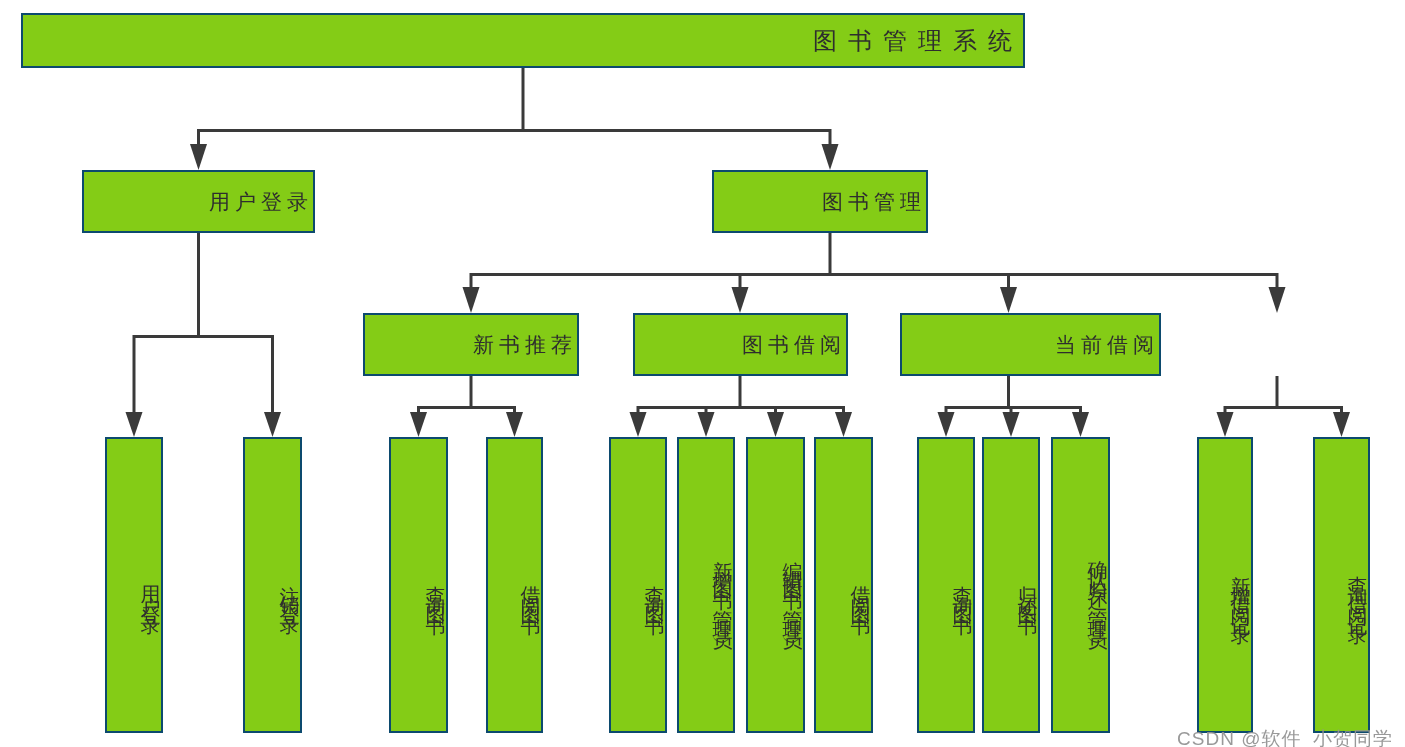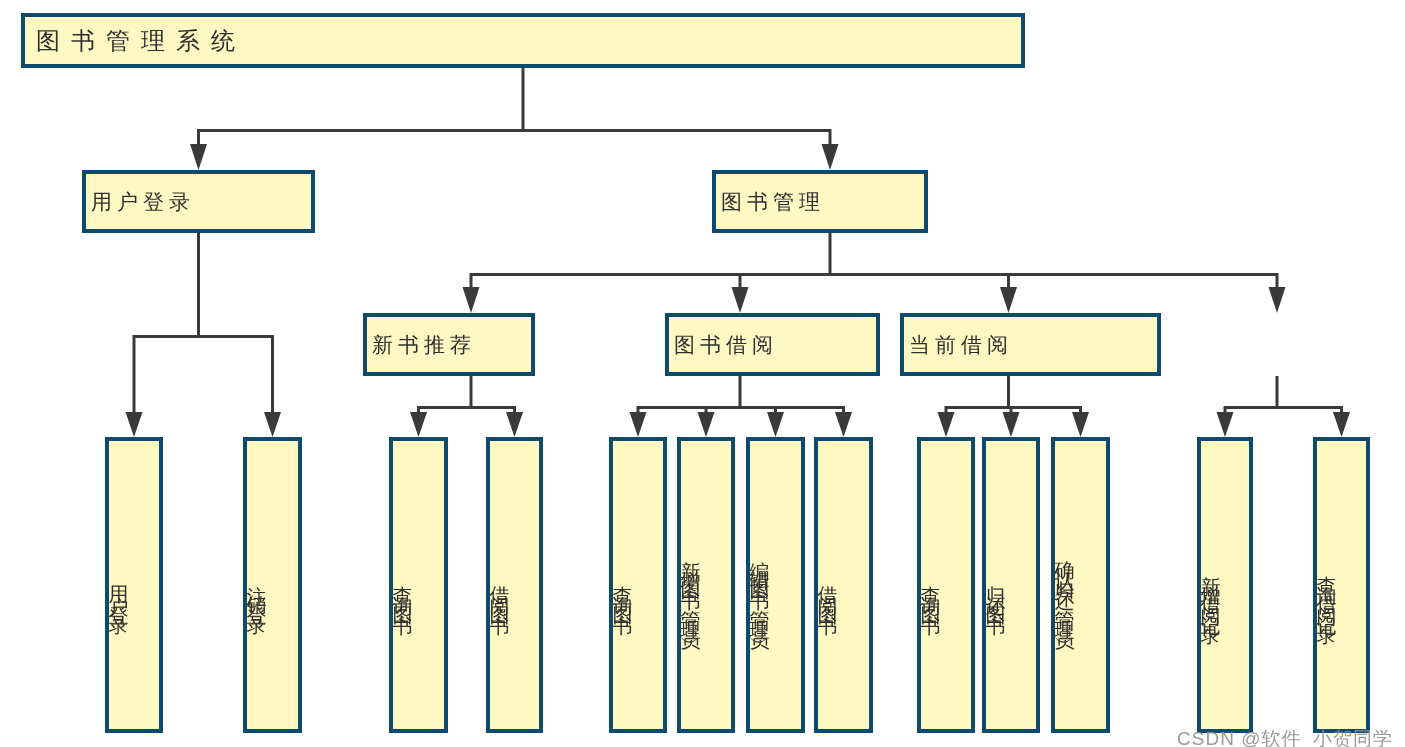--- a/index.html
+++ b/index.html
@@ -7,23 +7,23 @@
     position:relative;
     width:1405px;height:747px;
     background:#ffffff;
     font-family:"Liberation Sans", sans-serif;
     overflow:hidden;
   }
   #wires{position:absolute;left:0;top:0;width:1405px;height:747px;}
   .box{
     position:absolute;
     box-sizing:border-box;
-    background:#fef9c3;
-    border:4px solid #0c4a6e;
-    display:flex;align-items:center;justify-content:flex-start;
+    background:#84cc16;
+    border:2px solid #0c4a6e;
+    display:flex;align-items:center;justify-content:flex-end;
     color:#2e2e2e;
     z-index:2;
   }
   .hbox span{
     font-size:21px;letter-spacing:5px;padding-left:5px;white-space:nowrap;
   }
   .rootbox span{
     font-size:24px;letter-spacing:11px;padding-left:11px;white-space:nowrap;
   }
   .vbox span{
@@ -121,24 +121,24 @@
     <span>图书管理系统</span>
   </div>
 
   <div class="box hbox" style="left:82px;top:170px;width:233px;height:63px;">
     <span>用户登录</span>
   </div>
   <div class="box hbox" style="left:712px;top:170px;width:216px;height:63px;">
     <span>图书管理</span>
   </div>
 
-  <div class="box hbox" style="left:363px;top:313px;width:172px;height:63px;">
+  <div class="box hbox" style="left:363px;top:313px;width:216px;height:63px;">
     <span>新书推荐</span>
   </div>
-  <div class="box hbox" style="left:633px;top:313px;width:215px;height:63px;margin-left:32px;">
+  <div class="box hbox" style="left:633px;top:313px;width:215px;height:63px;">
     <span>图书借阅</span>
   </div>
   <div class="box hbox" style="left:900px;top:313px;width:261px;height:63px;">
     <span>当前借阅</span>
   </div>
 
   <div class="box vbox" style="left:105px;top:437px;width:58px;height:296px;">
     <span>用户登录</span>
   </div>
   <div class="box vbox" style="left:243px;top:437px;width:59px;height:296px;">

